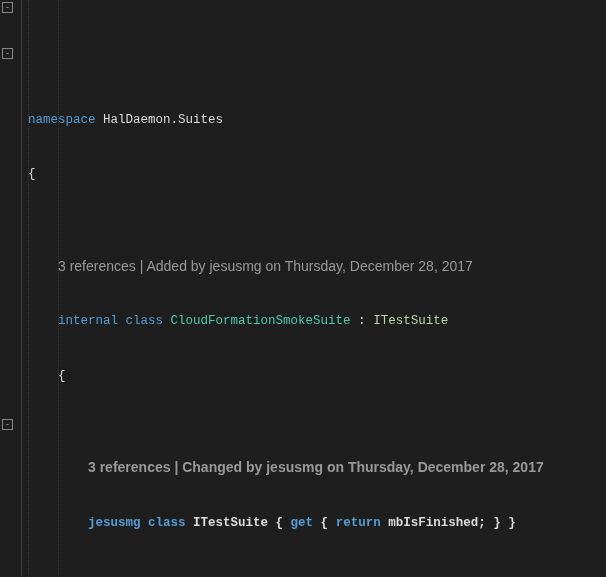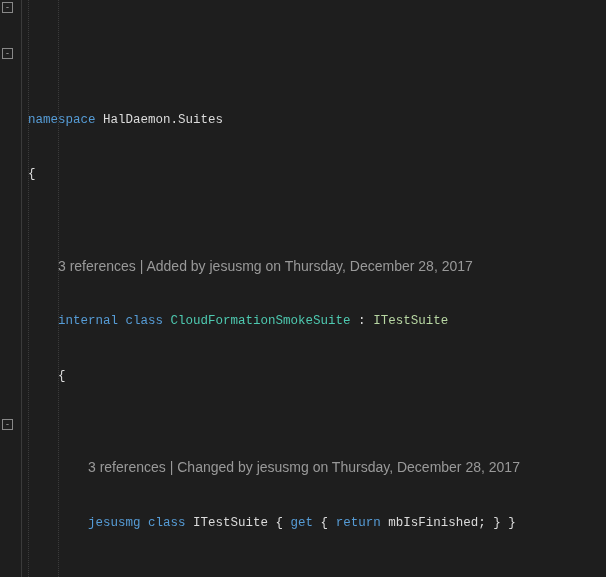--- a/index.html
+++ b/index.html
@@ -69,21 +69,21 @@
     font-family: 'Segoe UI', Arial, sans-serif;
     display: block;
   }
   .kw { color: var(--keyword); text-align: right; }
   .cl { color: var(--classname); font-family: Liberation Mono, monospace; }
   .if { color: var(--interface); }
   .mb { color: var(--member); }
   .pn { color: var(--punct); }
   .ind1 { padding-left: 0px; }
   .ind2 { padding-left: 30px; }
-  .ind3 { padding-left: 60px; }
+  .ind3 { padding-left: 60px; font-weight: bold; }
   .guide-v {
     position: absolute;
     top: 0; bottom: 0;
     width: 1px;
     border-left: 1px dotted var(--guide);
   }
 </style>
 </head>
 <body>
 

